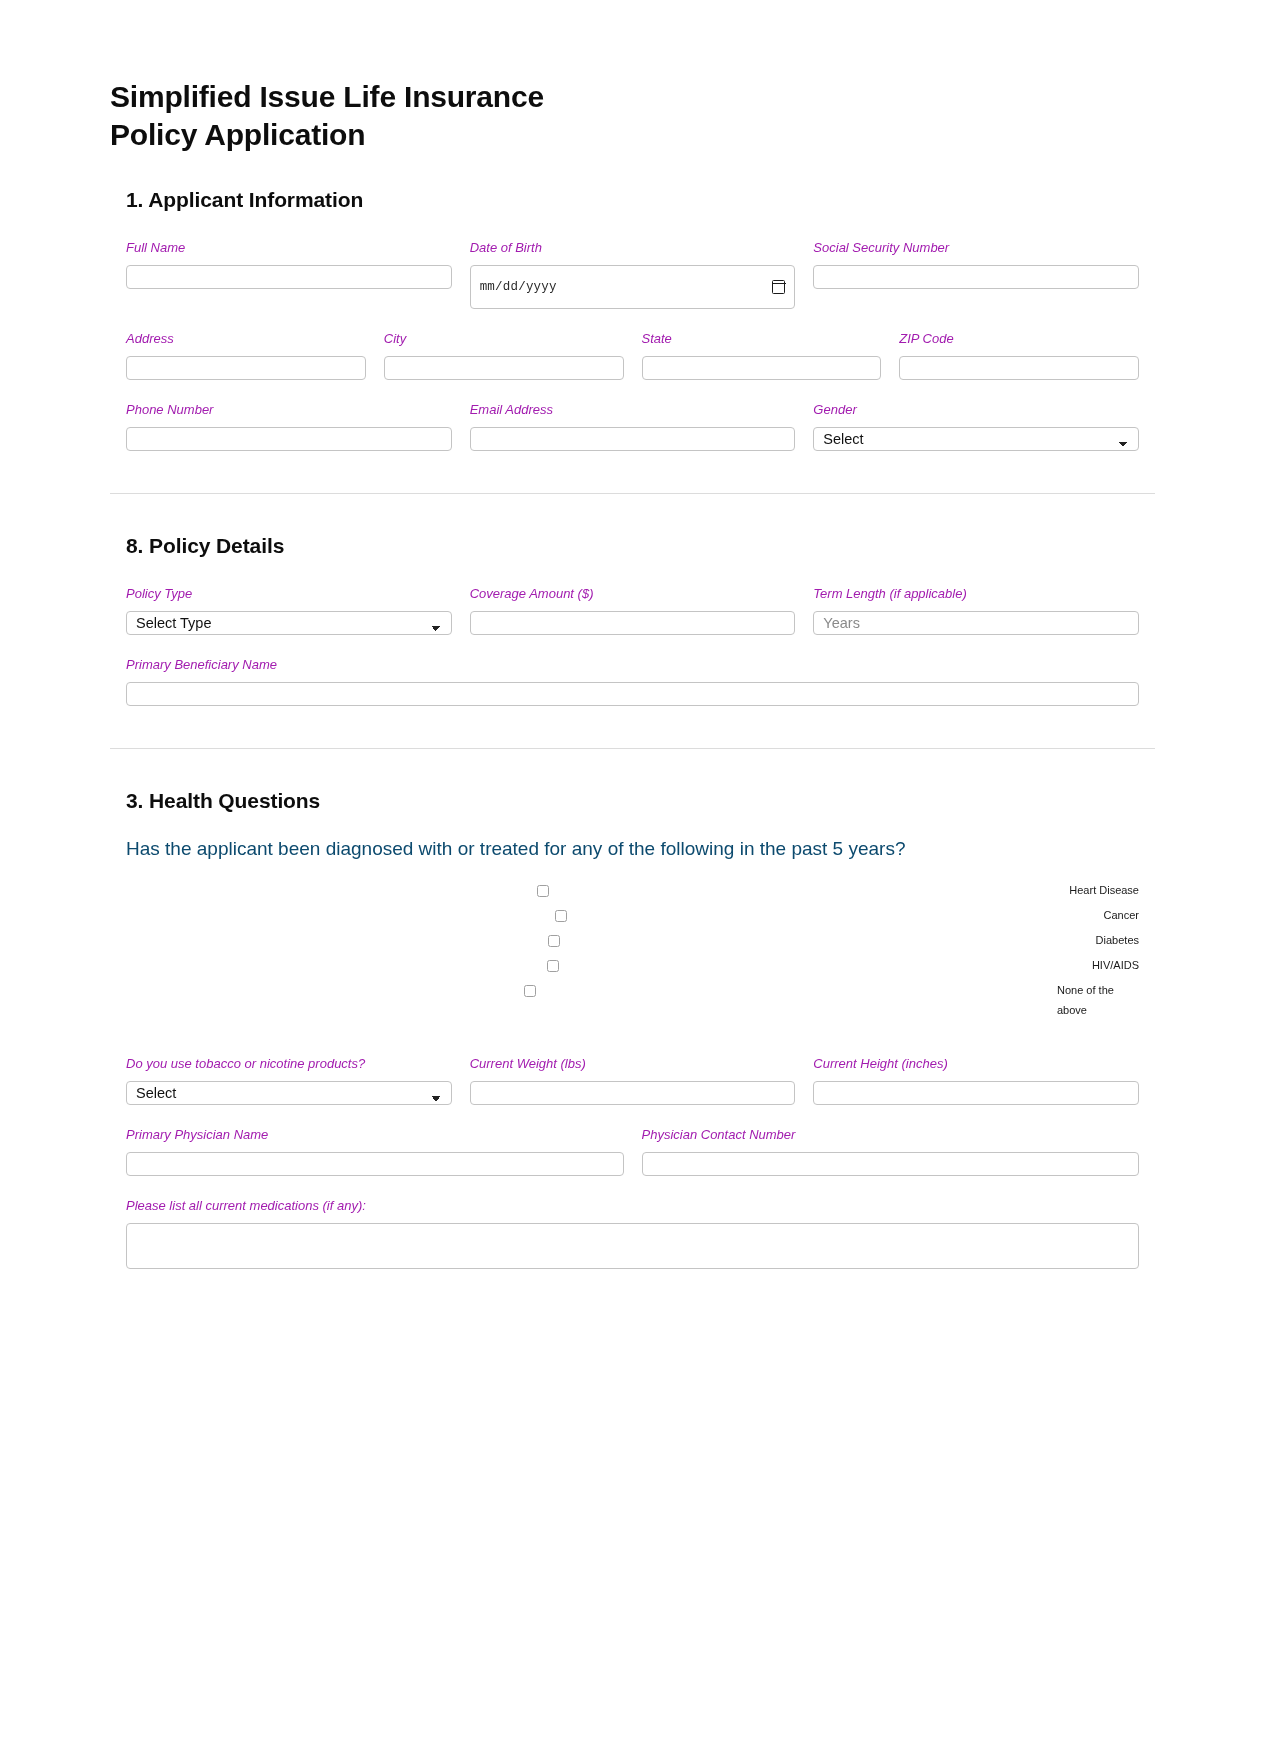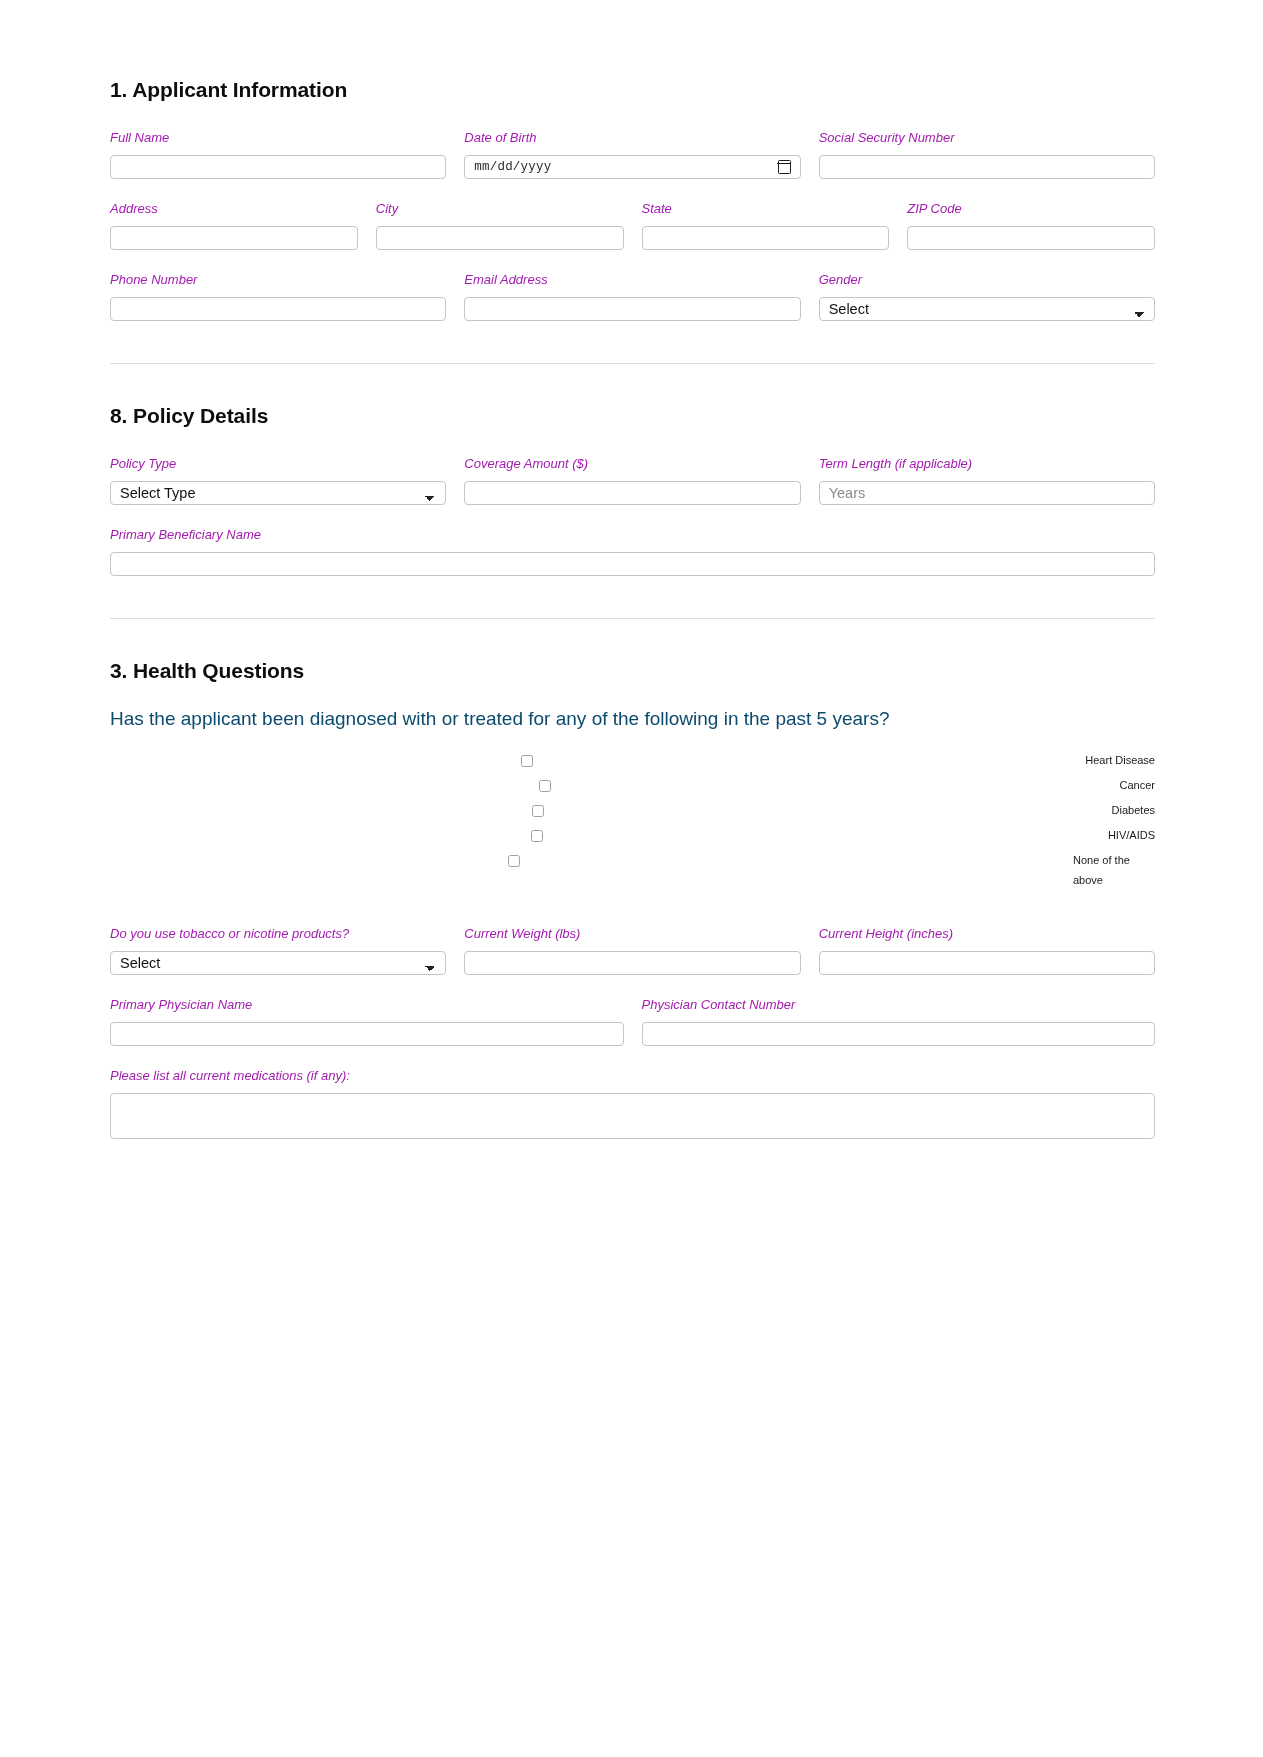--- a/index.html
+++ b/index.html
@@ -36,21 +36,21 @@
     letter-spacing: -0.1px;
     margin: 0 0 26px 0;
     color: #0d0d0d;
   }
   .divider {
     border: none;
     border-top: 1px solid #dcdcdc;
     margin: 42px 0 40px 0;
   }
   .section {
-    margin: 0;
+    margin: 16px;
   }
   .row {
     display: flex;
     gap: 18px;
     margin-bottom: 20px;
   }
   .field {
     display: flex;
     flex-direction: column;
   }
@@ -85,21 +85,21 @@
                       linear-gradient(135deg, #222 50%, transparent 50%);
     background-position: calc(100% - 15px) 14px, calc(100% - 10px) 14px;
     background-size: 5px 5px, 5px 5px;
     background-repeat: no-repeat;
   }
   .date-wrap { position: relative; }
   .date-ctl {
     display: flex;
     align-items: center;
     box-sizing: border-box;
-    height: 24px;
+    height: 44px;
     border: 1px solid #c4c4c4;
     border-radius: 4px;
     padding: 0 9px;
     font-size: 13px;
     color: #2b2b2b;
     letter-spacing: 0.2px;
     justify-content: space-between;
     background: #fff;
   }
   .date-ph { font-family: "Liberation Mono", monospace; font-size: 12.5px; }
@@ -169,20 +169,21 @@
     resize: none;
     outline: none;
     overflow: hidden;
   }
 </style>
 </head>
 <body>
 
 <div class="page">
 
+  <h1 class="doc-title">Simplified Issue Life Insurance Policy Application</h1>
 
   <div class="section">
     <h2 class="section-heading">1. Applicant Information</h2>
 
     <div class="row">
       <div class="field f-1">
         <label class="fl">Full Name</label>
         <input class="ctl" type="text" value="" style="">
       </div>
       <div class="field f-1">

